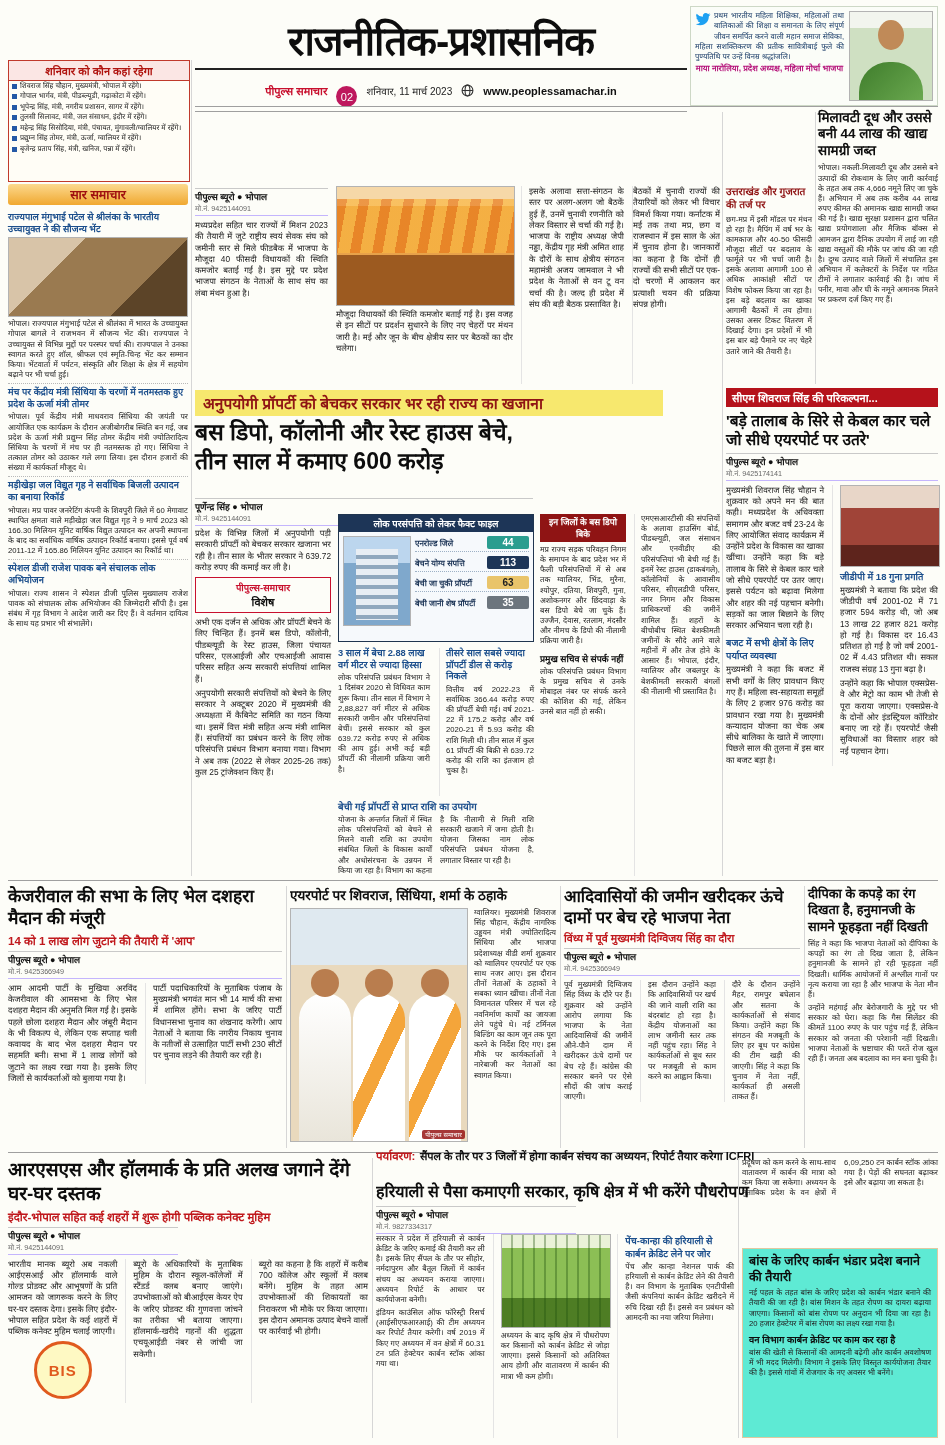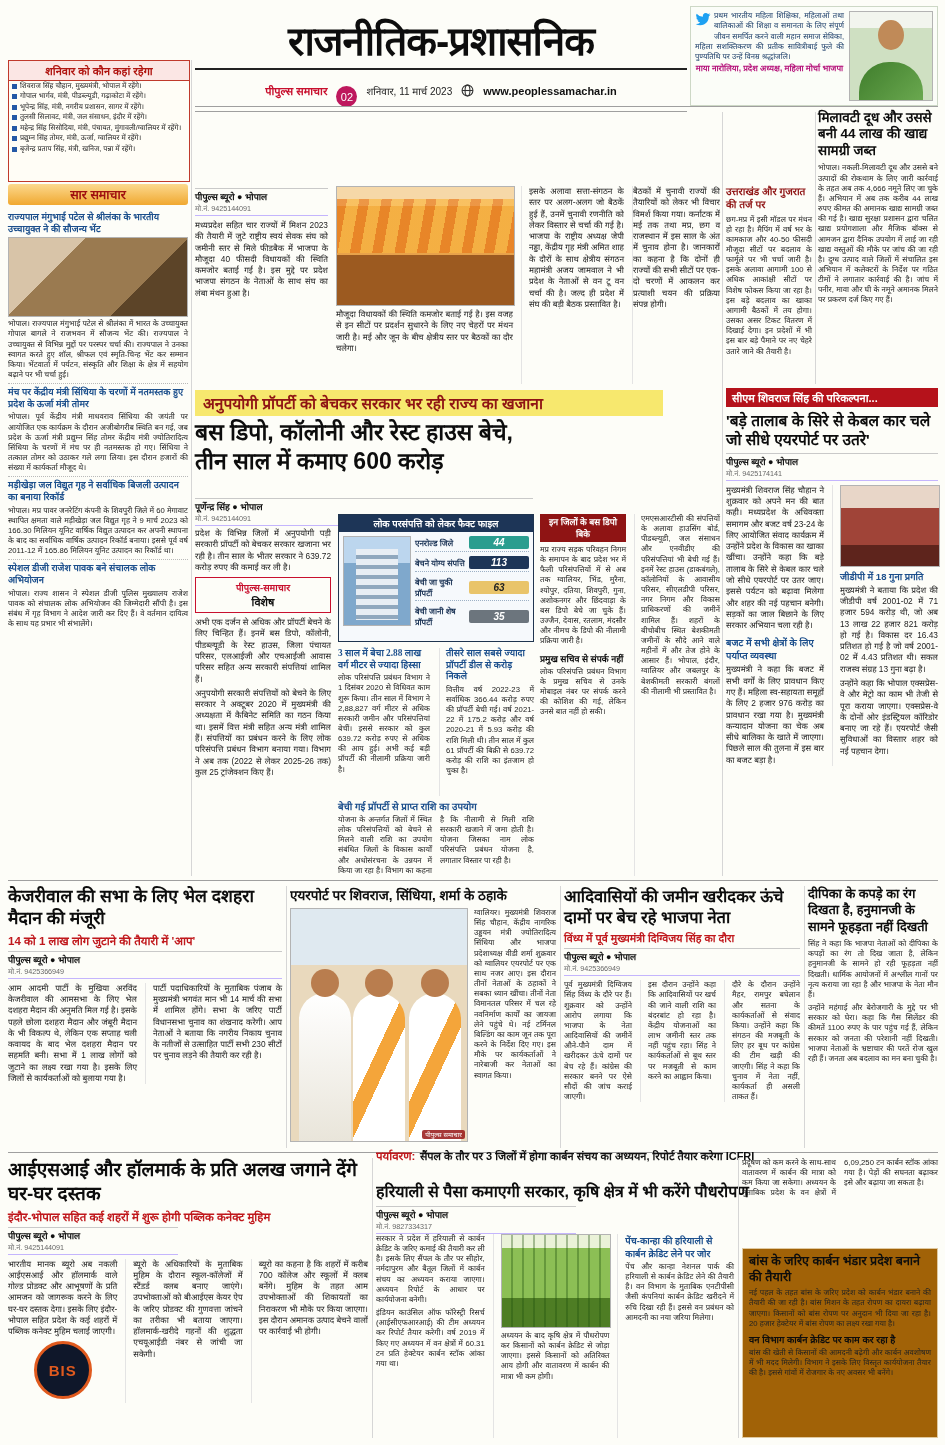--- a/index.html
+++ b/index.html
@@ -71,32 +71,32 @@
           text-align:center;border-radius:3px;padding:2px 0;margin-bottom:4px;}
   .saar-item{border-bottom:1px dotted #b9b9b9;padding:3px 0;}
   .saar-head{font-size:9.3px;line-height:1.25;margin-bottom:2px;}
   
   .fact{border:1px solid #20354f;background:#f6f9fc;}
   .fact-h{background:#1d3557;color:#fff;font-weight:bold;font-size:9.5px;text-align:center;padding:2px 0;}
   .fact-body{display:flex;gap:4px;padding:4px;}
   .fact-rows{flex:1;display:flex;flex-direction:column;gap:4px;}
   .fact-row{display:flex;justify-content:space-between;align-items:center;border-bottom:1px dotted #9db1c6;padding-bottom:2px;}
   .fact-label{font-size:8px;color:#1d3557;font-weight:bold;}
-  .chip{min-width:24px;text-align:center;font-size:10px;font-weight:bold;padding:1px 18px;border-radius:2px;font-style:italic;}
+  .chip{min-width:24px;text-align:center;font-size:10px;font-weight:bold;padding:1px 9px;border-radius:2px;}
   .chip0{background:#2a9d8f;color:#fff;}.chip1{background:#1d3557;color:#fff;}
   .chip2{background:#e9c46a;color:#222;}.chip3{background:#6c757d;color:#fff;}
   .kicker{background:#f7e86e;color:#8f1414;font-weight:bold;font-size:15.5px;padding:2px 8px;white-space:nowrap;overflow:hidden;}
   .special-box{border:1px solid #c8102e;text-align:center;padding:3px 2px;margin:4px 0;}
   .special-box .l1{color:#c8102e;font-weight:bold;font-size:9.5px;display:block;}
   .special-box .l2{color:#111;font-weight:bold;font-size:11px;display:block;}
   .depot-h{background:#8f1414;color:#fff;font-weight:bold;font-size:8.8px;text-align:center;padding:2px 1px;margin-bottom:3px;}
   .cm-kicker{background:#b5121b;color:#fff;font-weight:bold;font-size:11px;padding:2px 6px;}
-  .bamboo{background:#a16207;border:1px solid #e0c9a0;padding:5px 6px;}
+  .bamboo{background:#5eead4;border:1px solid #e0c9a0;padding:5px 6px;}
   .bis-logo{width:52px;height:52px;border-radius:50%;border:3px solid #e05a1e;display:flex;align-items:center;
-     justify-content:center;margin:4px auto;background:#0f172a;}
+     justify-content:center;margin:4px auto;background:#fef9c3;}
   .bis-logo span{color:#e05a1e;font-weight:800;font-size:15px;letter-spacing:1px;}
   .env-label{color:#c0181c;font-weight:bold;font-size:11.5px;}
   .env-text{color:#111;font-weight:bold;font-size:11px;}
 </style>
 </head>
 <body>
 
 <div class="page">
 
   <div class="abs" style="left:195px;top:12px;width:492px;">
@@ -253,21 +253,21 @@
         </div>
         <div class="fact-row" style="border-bottom:none;">
           <span class="fact-label">बेची जानी शेष प्रॉपर्टी</span>
           <span class="chip chip3">35</span>
         </div>
       </div>
     </div>
   </div>
 
   <div class="abs" style="left:338px;top:648px;width:92px;height:148px;">
-    <div class="blue-head" style="font-size:9.3px;line-height:1.25;margin-bottom:2px;font-family:Liberation Serif, serif;">3 साल में बेचा 2.88 लाख वर्ग मीटर से ज्यादा हिस्सा</div>
+    <div class="blue-head" style="font-size:9.3px;line-height:1.25;margin-bottom:2px;">3 साल में बेचा 2.88 लाख वर्ग मीटर से ज्यादा हिस्सा</div>
     <div class="bt-sm">लोक परिसंपत्ति प्रबंधन विभाग ने 1 दिसंबर 2020 से विधिवत काम शुरू किया। तीन साल में विभाग ने 2,88,827 वर्ग मीटर से अधिक सरकारी जमीन और परिसंपत्तियां बेचीं। इससे सरकार को कुल 639.72 करोड़ रुपए से अधिक की आय हुई। अभी कई बड़ी प्रॉपर्टी की नीलामी प्रक्रिया जारी है।</div>
   </div>
   <div class="abs" style="left:439px;top:648px;width:95px;height:148px;border-left:1px solid #e4e4e4;padding-left:6px;box-sizing:border-box;">
     <div class="blue-head" style="font-size:9.3px;line-height:1.25;margin-bottom:2px;">तीसरे साल सबसे ज्यादा प्रॉपर्टी डील से करोड़ निकले</div>
     <div class="bt-sm">वित्तीय वर्ष 2022-23 में सर्वाधिक 366.44 करोड़ रुपए की प्रॉपर्टी बेची गई। वर्ष 2021-22 में 175.2 करोड़ और वर्ष 2020-21 में 5.93 करोड़ की राशि मिली थी। तीन साल में कुल 61 प्रॉपर्टी की बिक्री से 639.72 करोड़ की राशि का इंतजाम हो चुका है।</div>
   </div>
   <div class="abs" style="left:540px;top:514px;width:86px;height:362px;">
     <div class="depot-h">इन जिलों के बस डिपो बिके</div>
     <div class="bt-sm">मप्र राज्य सड़क परिवहन निगम के समापन के बाद प्रदेश भर में फैली परिसंपत्तियों में से अब तक ग्वालियर, भिंड, मुरैना, श्योपुर, दतिया, शिवपुरी, गुना, अशोकनगर और छिंदवाड़ा के बस डिपो बेचे जा चुके हैं। उज्जैन, देवास, रतलाम, मंदसौर और नीमच के डिपो की नीलामी प्रक्रिया जारी है।</div>
     <div style="font-size:9px;font-weight:bold;color:#0d0d0d;margin:5px 0 2px;">प्रमुख सचिव से संपर्क नहीं</div>
@@ -358,21 +358,21 @@
 
   <div class="abs" style="left:808px;top:886px;width:130px;height:262px;">
     <div style="font-size:12.8px;font-weight:800;line-height:1.28;color:#0d0d0d;margin-bottom:4px;">दीपिका के कपड़े का रंग दिखता है, हनुमानजी के सामने फूहड़ता नहीं दिखती</div>
     <div class="bt-sm">सिंह ने कहा कि भाजपा नेताओं को दीपिका के कपड़ों का रंग तो दिख जाता है, लेकिन हनुमानजी के सामने हो रही फूहड़ता नहीं दिखती। धार्मिक आयोजनों में अश्लील गानों पर नृत्य कराया जा रहा है और भाजपा के नेता मौन हैं।</div>
     <div class="bt-sm" style="margin-top:3px;">उन्होंने महंगाई और बेरोजगारी के मुद्दे पर भी सरकार को घेरा। कहा कि गैस सिलेंडर की कीमतें 1100 रुपए के पार पहुंच गई हैं, लेकिन सरकार को जनता की परेशानी नहीं दिखती। भाजपा नेताओं के भ्रष्टाचार की परतें रोज खुल रही हैं। जनता अब बदलाव का मन बना चुकी है।</div>
   </div>
 
   <div class="hrule" style="left:8px;top:1152px;width:930px;"></div>
 
   <div class="abs" style="left:8px;top:1158px;width:360px;height:280px;">
-    <div style="font-size:19px;font-weight:800;line-height:1.25;color:#0d0d0d;">आईएसआई और हॉलमार्क के प्रति अलख जगाने देंगे घर-घर दस्तक</div>
+    <div style="font-size:19px;font-weight:800;line-height:1.25;color:#0d0d0d;">आरएसएस और हॉलमार्क के प्रति अलख जगाने देंगे घर-घर दस्तक</div>
     <div class="sub-red" style="font-size:11.5px;margin:3px 0;">इंदौर-भोपाल सहित कई शहरों में शुरू होगी पब्लिक कनेक्ट मुहिम</div>
     <div class="byl" style="width:170px;">
       <span class="n">पीपुल्स ब्यूरो ● भोपाल</span>
       <span class="p">मो.नं. 9425144091</span>
     </div>
     <div class="cols">
       <div class="col">
         <div class="bt">भारतीय मानक ब्यूरो अब नकली आईएसआई और हॉलमार्क वाले गोल्ड प्रोडक्ट और आभूषणों के प्रति आमजन को जागरूक करने के लिए घर-घर दस्तक देगा। इसके लिए इंदौर-भोपाल सहित प्रदेश के कई शहरों में पब्लिक कनेक्ट मुहिम चलाई जाएगी।</div>
         <div class="bis-logo">
             <span>BIS</span>

